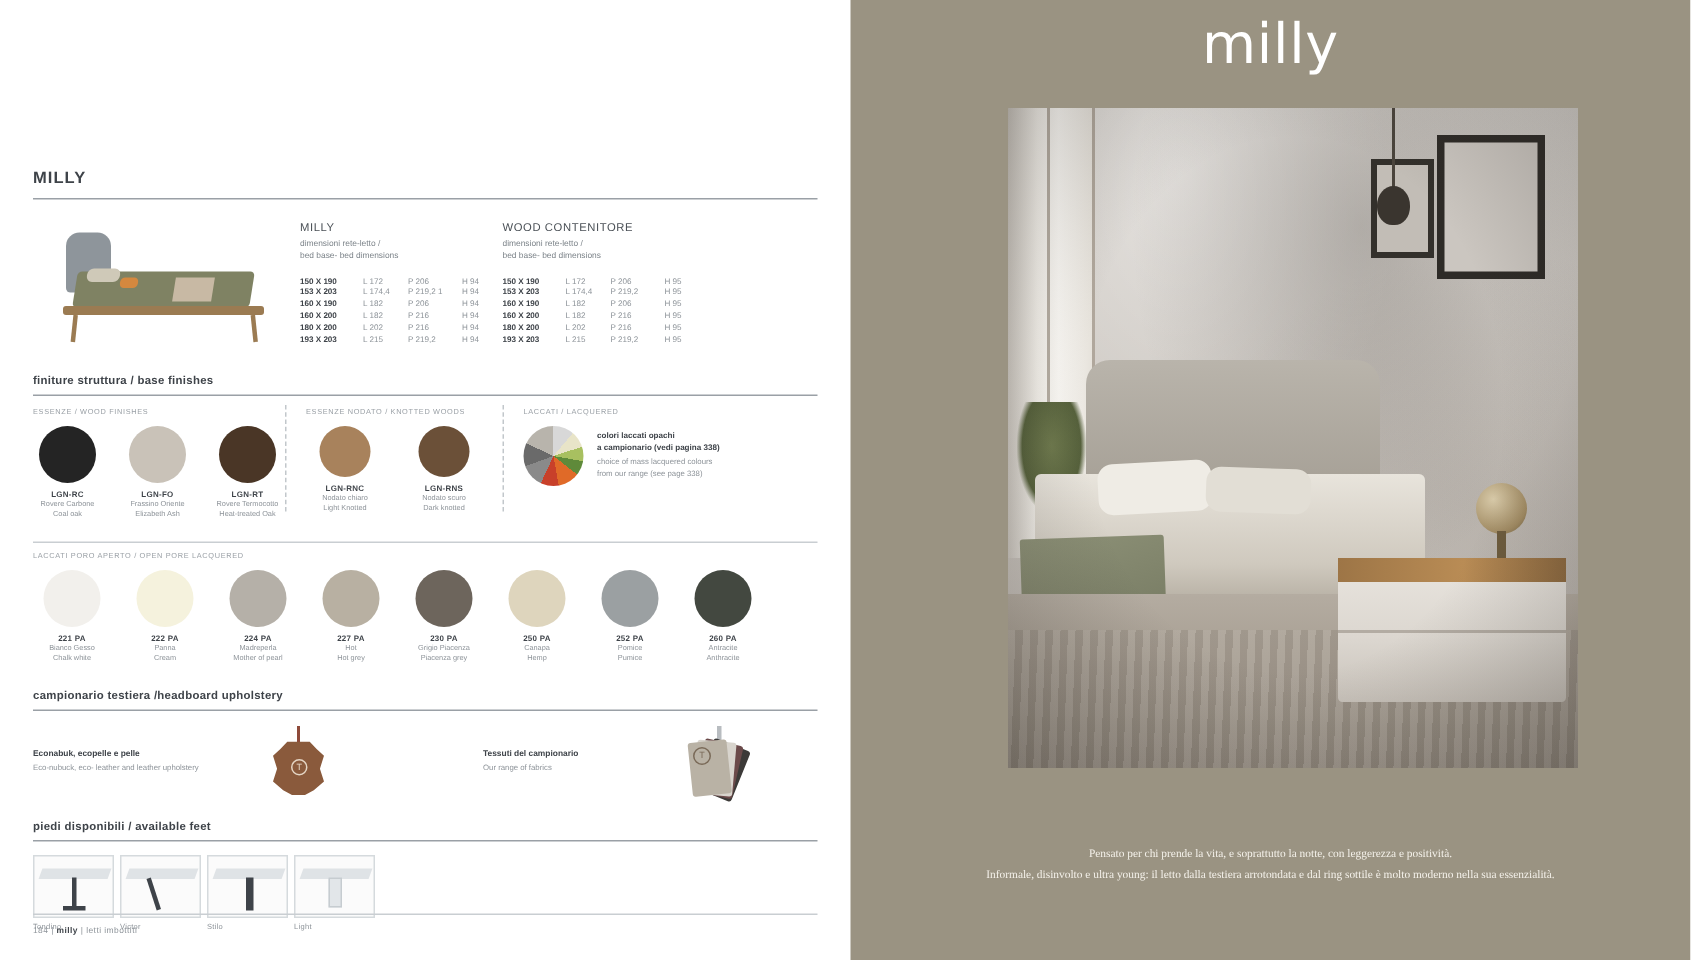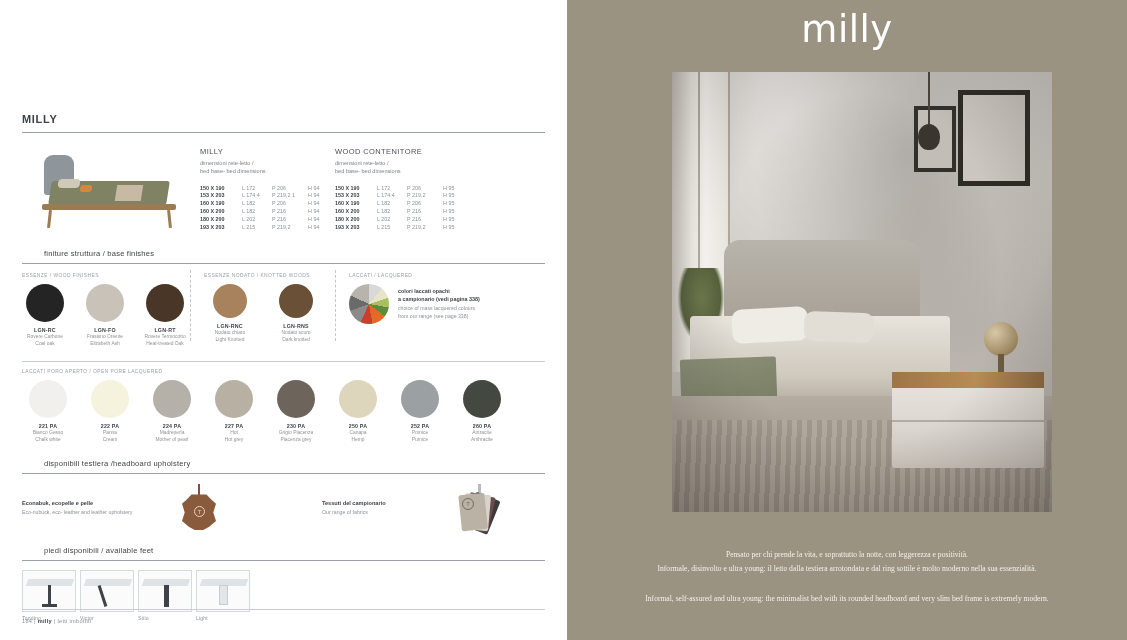--- a/index.html
+++ b/index.html
@@ -89,22 +89,22 @@
   .dim-table td {
     font-size: 5.4px; color: #8d9399; padding: .9px 0;
     white-space: nowrap;
   }
   .dim-table td.size { font-weight: bold; color: #3e4349; width: 42px; }
   .dim-table td.l { width: 30px; }
   .dim-table td.p { width: 36px; }
 
   
   .sec-head {
-    font-size: 7.6px; font-weight: normal; color: #3e4349;
-    letter-spacing: .2px; margin-top: 16px; margin-left: 22px;
+    font-size: 7.6px; font-weight: bold; color: #3e4349;
+    letter-spacing: .2px; margin-top: 16px;
   }
   .sec-head + .rule-strong { margin-top: 5px; }
 
   .group-label {
     font-size: 4.9px; color: #9aa0a6; letter-spacing: .45px;
     margin-top: 7px; margin-bottom: 6px;
   }
 
   
   .finishes { display: flex; margin-top: 2px; }
@@ -575,21 +575,21 @@
           <div class="sw-en">Pumice</div>
         </div>
         <div class="pore-item">
           <div class="circle" style="background:#434840"></div>
           <div class="sw-code">260 PA</div>
           <div class="sw-it">Antracite</div>
           <div class="sw-en">Anthracite</div>
         </div>
       </div>
 
-      <div class="sec-head">disponibili testiera /headboard upholstery</div>
+      <div class="sec-head">campionario testiera /headboard upholstery</div>
       <div class="rule-strong"></div>
 
       <div class="uph-row">
         <div class="uph-block b1">
           <div style="width:150px">
             <div class="uph-txt-it">Econabuk, ecopelle e pelle</div>
             <div class="uph-txt-en">Eco-nubuck, eco- leather and leather upholstery</div>
           </div>
           <div class="leather-tag">
             <div class="tag-cord"></div>
@@ -687,18 +687,17 @@
       <div class="sc-globe-stand"></div>
       <div class="sc-vignette"></div>
     </div>
 
     <div class="rp-caption">
       <div class="cap-it">
         <div>Pensato per chi prende la vita, e soprattutto la notte, con leggerezza e positività.</div>
         <div>Informale, disinvolto e ultra young: il letto dalla testiera arrotondata e dal ring sottile è molto moderno nella sua essenzialità.</div>
       </div>
       <div class="cap-en">
-        <div>Informal, self-assured and ultra young: the minimalist bed with its rounded headboard and very slim bed frame is extremely modern.</div>
       </div>
     </div>
   </div>
 
 </div>
 
 </body></html>

